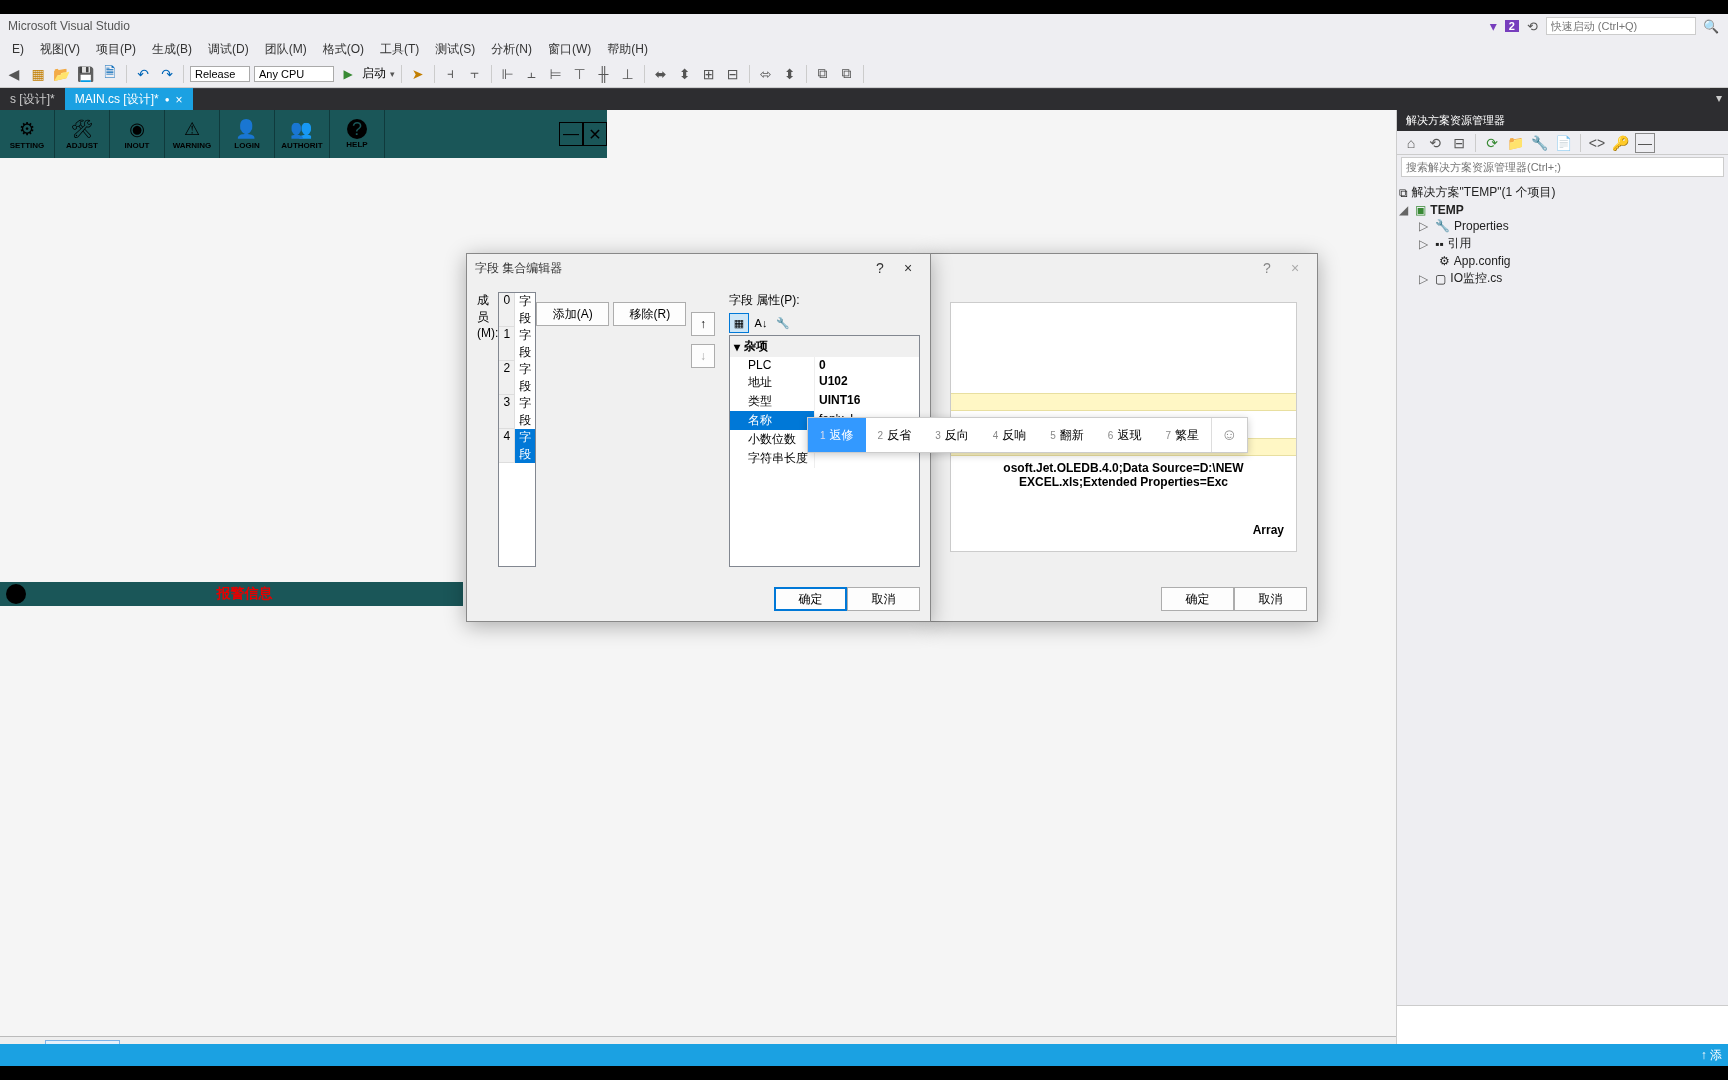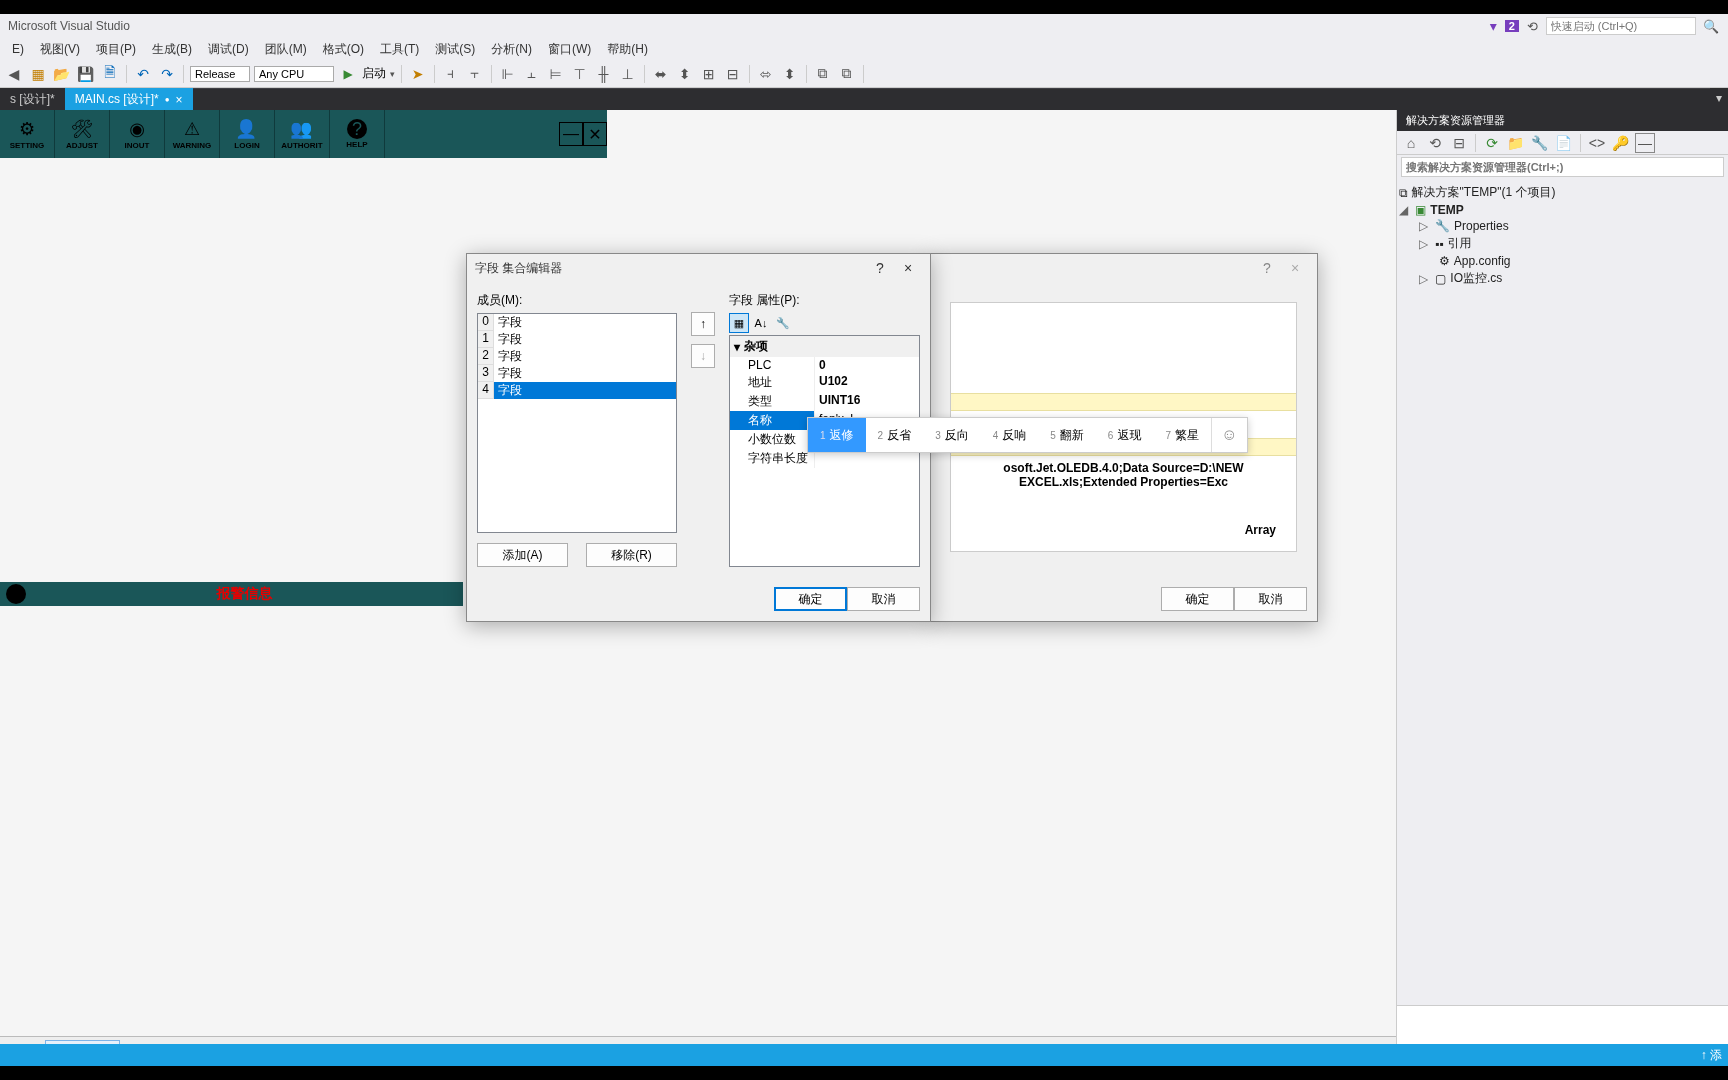--- a/index.html
+++ b/index.html
@@ -49,21 +49,21 @@
 .alarm-text { color: #e60000; font-weight: bold; flex: 1; text-align: center; font-size: 14px; }
 
 
 .designer-tray { position: absolute; bottom: 0; left: 0; right: 0; height: 30px; border-top: 1px solid #bbb; background: #eee; display: flex; align-items: center; padding: 0 4px; gap: 8px; }
 .tray-item { display: flex; align-items: center; gap: 3px; padding: 2px 6px; border: 1px solid transparent; }
 .tray-item.sel { border: 1px solid #7cb3e8; background: #e6f0fb; }
 
 
 .panel-header { background: #2d2d30; color: #fff; padding: 3px 9px; font-size: 11px; }
 .panel-toolbar { background: #eeeef2; height: 24px; display: flex; align-items: center; gap: 4px; padding: 0 4px; border-bottom: 1px solid #ccc; }
-.panel-search { border: 1px solid #ccc; padding: 2px 4px; background: #fff; color: #999; font-size: 11px; height: 20px; margin: 2px 4px; font-weight: bold; }
+.panel-search { border: 1px solid #ccc; padding: 2px 4px; background: #fff; color: #999; font-size: 11px; height: 20px; margin: 2px 4px; }
 .tree { padding: 4px 2px; font-size: 12px; color: #222; }
 .tree-row { display: flex; align-items: center; gap: 4px; padding: 1px 0; }
 .tree-indent { width: 16px; }
 .tree-exp { width: 12px; color: #666; }
 .tree-label.bold { font-weight: bold; }
 
 
 .oplog { background: #fff; border-top: 1px solid #ccc; margin-top: auto; }
 .oplog-header { padding: 4px 8px; font-size: 12px; color: #333; }
 
@@ -71,28 +71,28 @@
 .dialog { position: absolute; background: #f0f0f0; border: 1px solid #888; box-shadow: 0 4px 20px rgba(0,0,0,0.3); display: flex; flex-direction: column; }
 .dialog-titlebar { height: 28px; display: flex; align-items: center; padding: 0 8px; color: #333; font-size: 12px; }
 .dialog-titlebar .spacer { flex: 1; }
 .dialog-x { width: 28px; text-align: center; cursor: pointer; font-size: 14px; }
 .dialog-body { flex: 1; padding: 10px; display: flex; gap: 14px; }
 .dialog-footer { padding: 10px; display: flex; justify-content: flex-end; }
 .dlg-btn { min-width: 73px; height: 24px; background: #fdfdfd; border: 1px solid #adadad; display: flex; align-items: center; justify-content: center; cursor: pointer; }
 .dlg-btn.primary { border: 2px solid #0078d7; }
 
 
-.members-area { width: 200px; display: flex; flex-direction: column; }
+.members-area { width: 200px; display: flex; flex-direction: row; }
 .members-label { margin-bottom: 4px; }
 .members-list { border: 1px solid #828790; background: #fff; flex: 1; }
 .mem-row { display: flex; align-items: stretch; }
 .mem-idx { width: 16px; text-align: center; background: #f0f0f0; border-right: 1px solid #ddd; border-bottom: 1px solid #ddd; }
 .mem-label { flex: 1; padding: 0 4px; }
 .mem-row.sel .mem-label { background: #0078d7; color: #fff; }
-.members-btns { display: flex; gap: 18px; margin-top: 10px; }
+.members-btns { display: flex; gap: 4px; margin-top: 10px; }
 .members-btns .dlg-btn { flex: 1; }
 .arrow-btns { display: flex; flex-direction: column; gap: 8px; margin-top: 20px; }
 .arrow-btn { width: 24px; height: 24px; border: 1px solid #adadad; background: #fdfdfd; display: flex; align-items: center; justify-content: center; }
 .arrow-btn.disabled { color: #aaa; }
 
 
 .props-area { flex: 1; display: flex; flex-direction: column; }
 .props-label { margin-bottom: 4px; }
 .props-toolbar { display: flex; gap: 2px; margin-bottom: 2px; }
 .pg-btn { width: 20px; height: 20px; border: 1px solid transparent; display: flex; align-items: center; justify-content: center; font-size: 11px; }
@@ -325,21 +325,21 @@
   <div class="dialog-titlebar">
     <div class="spacer"></div>
     <span class="dialog-x" style="color:#888">?</span>
     <span class="dialog-x" style="color:#aaa">×</span>
   </div>
   <div style="flex:1;padding:10px;text-align:center;">
     <div class="back-dialog-content">
       <div style="position:absolute;top:90px;right:0;left:0;height:18px;background:#fff7c5;border-top:1px solid #e8dfa0;border-bottom:1px solid #e8dfa0"></div>
       <div style="position:absolute;top:135px;right:0;left:0;height:18px;background:#fff7c5;border-top:1px solid #e8dfa0;border-bottom:1px solid #e8dfa0"></div>
       <div style="position:absolute;top:158px;left:2px;right:2px;font-weight:bold">osoft.Jet.OLEDB.4.0;Data Source=D:\NEW EXCEL.xls;Extended Properties=Exc</div>
-      <div style="position:absolute;top:220px;right:20px;font-weight:bold">Array</div>
+      <div style="position:absolute;top:220px;right:12px;font-weight:bold">Array</div>
     </div>
   </div>
   <div class="dialog-footer">
     <div class="dlg-btn">确定</div>
     <div class="dlg-btn">取消</div>
   </div>
 </div>
 
 <div class="dialog" style="left:466px;top:253px;width:465px;height:369px">
   <div class="dialog-titlebar">

